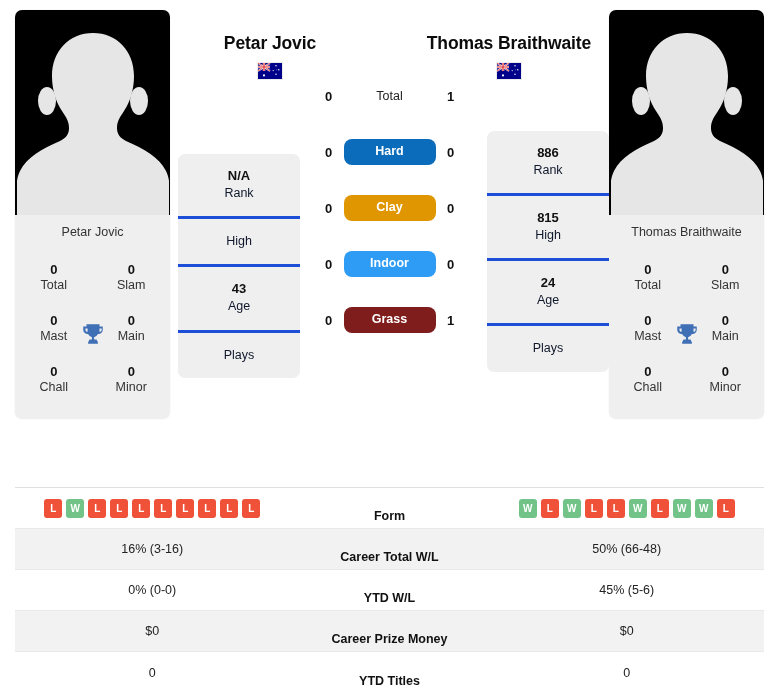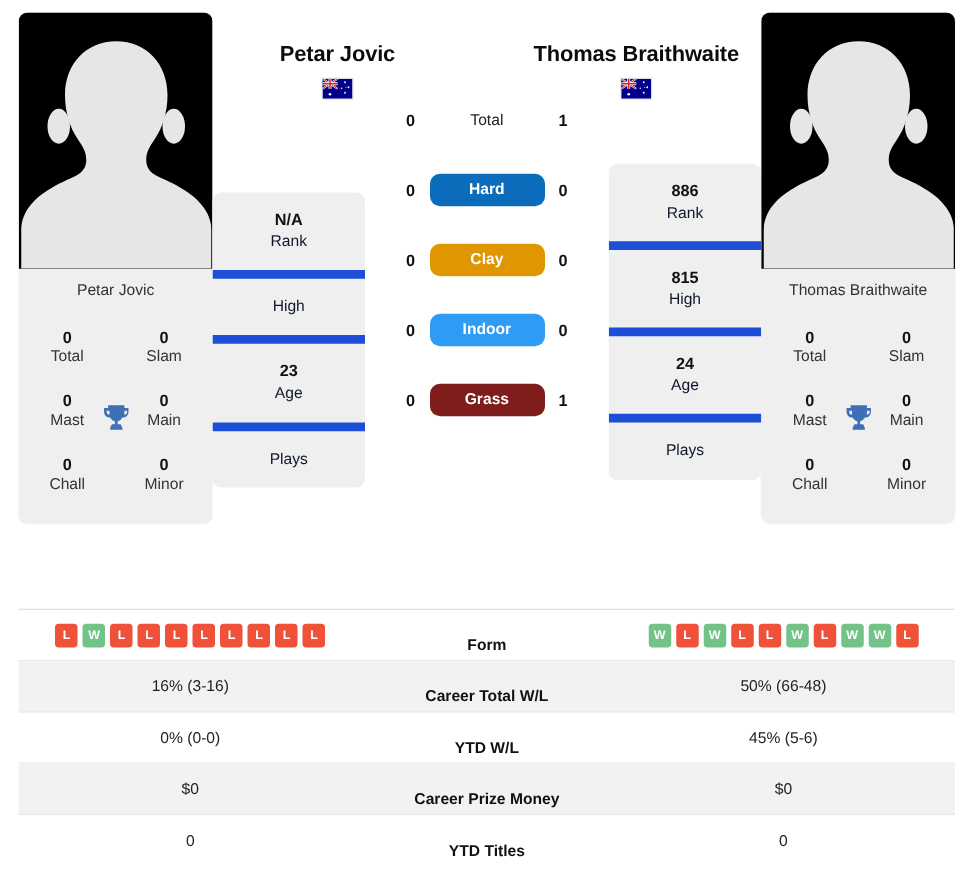--- a/index.html
+++ b/index.html
@@ -108,26 +108,26 @@
   }
 
   
   .info-card {
     position: absolute;
     width: 122px;
     background: #efefef;
     border-radius: 7px;
     overflow: hidden;
   }
-  .info-card.left  { left: 0px;  top: 144px; }
+  .info-card.left  { left: 8px;  top: 144px; }
   .info-card.right { right: 0px; top: 121px; }
   .info-row {
     text-align: center;
     padding: 14px 4px 15px 4px;
-    border-bottom: 7px solid #1d4ed8;
+    border-bottom: 3px solid #1d4ed8;
   }
   .info-row:last-child { border-bottom: none; }
   .info-row .val {
     font-size: 13px;
     font-weight: bold;
     color: #111;
     line-height: 1.3;
   }
   .info-row .lbl {
     font-size: 12.5px;
@@ -317,21 +317,21 @@
       <div class="info-card left">
         <div class="info-row">
           <div class="val">N/A</div>
           <div class="lbl">Rank</div>
         </div>
         <div class="info-row">
           <div class="val"></div>
           <div class="lbl">High</div>
         </div>
         <div class="info-row">
-          <div class="val">23</div>
+          <div class="val">43</div>
           <div class="lbl">Age</div>
         </div>
         <div class="info-row">
           <div class="val"></div>
           <div class="lbl">Plays</div>
         </div>
       </div>
 
       <div class="info-card right">
         <div class="info-row">

